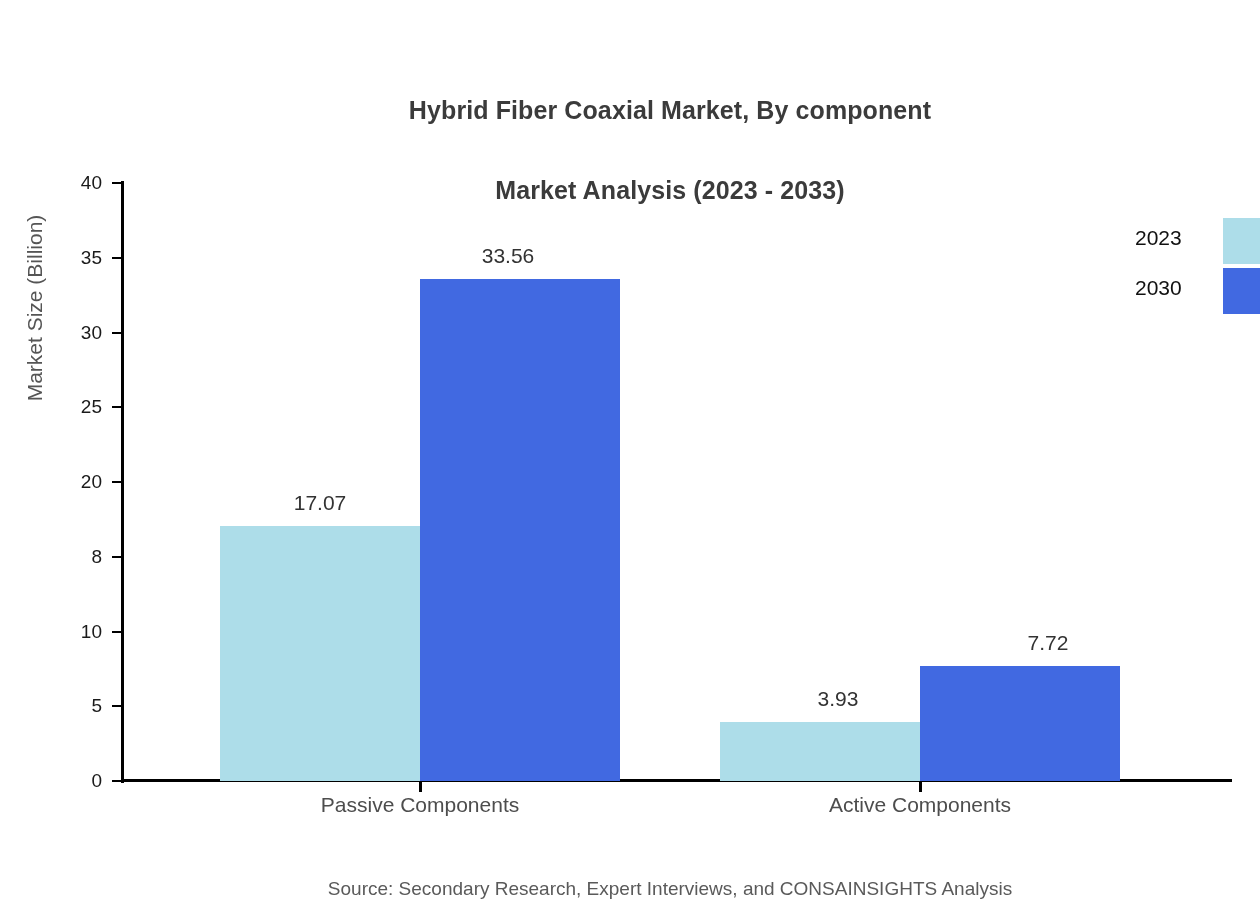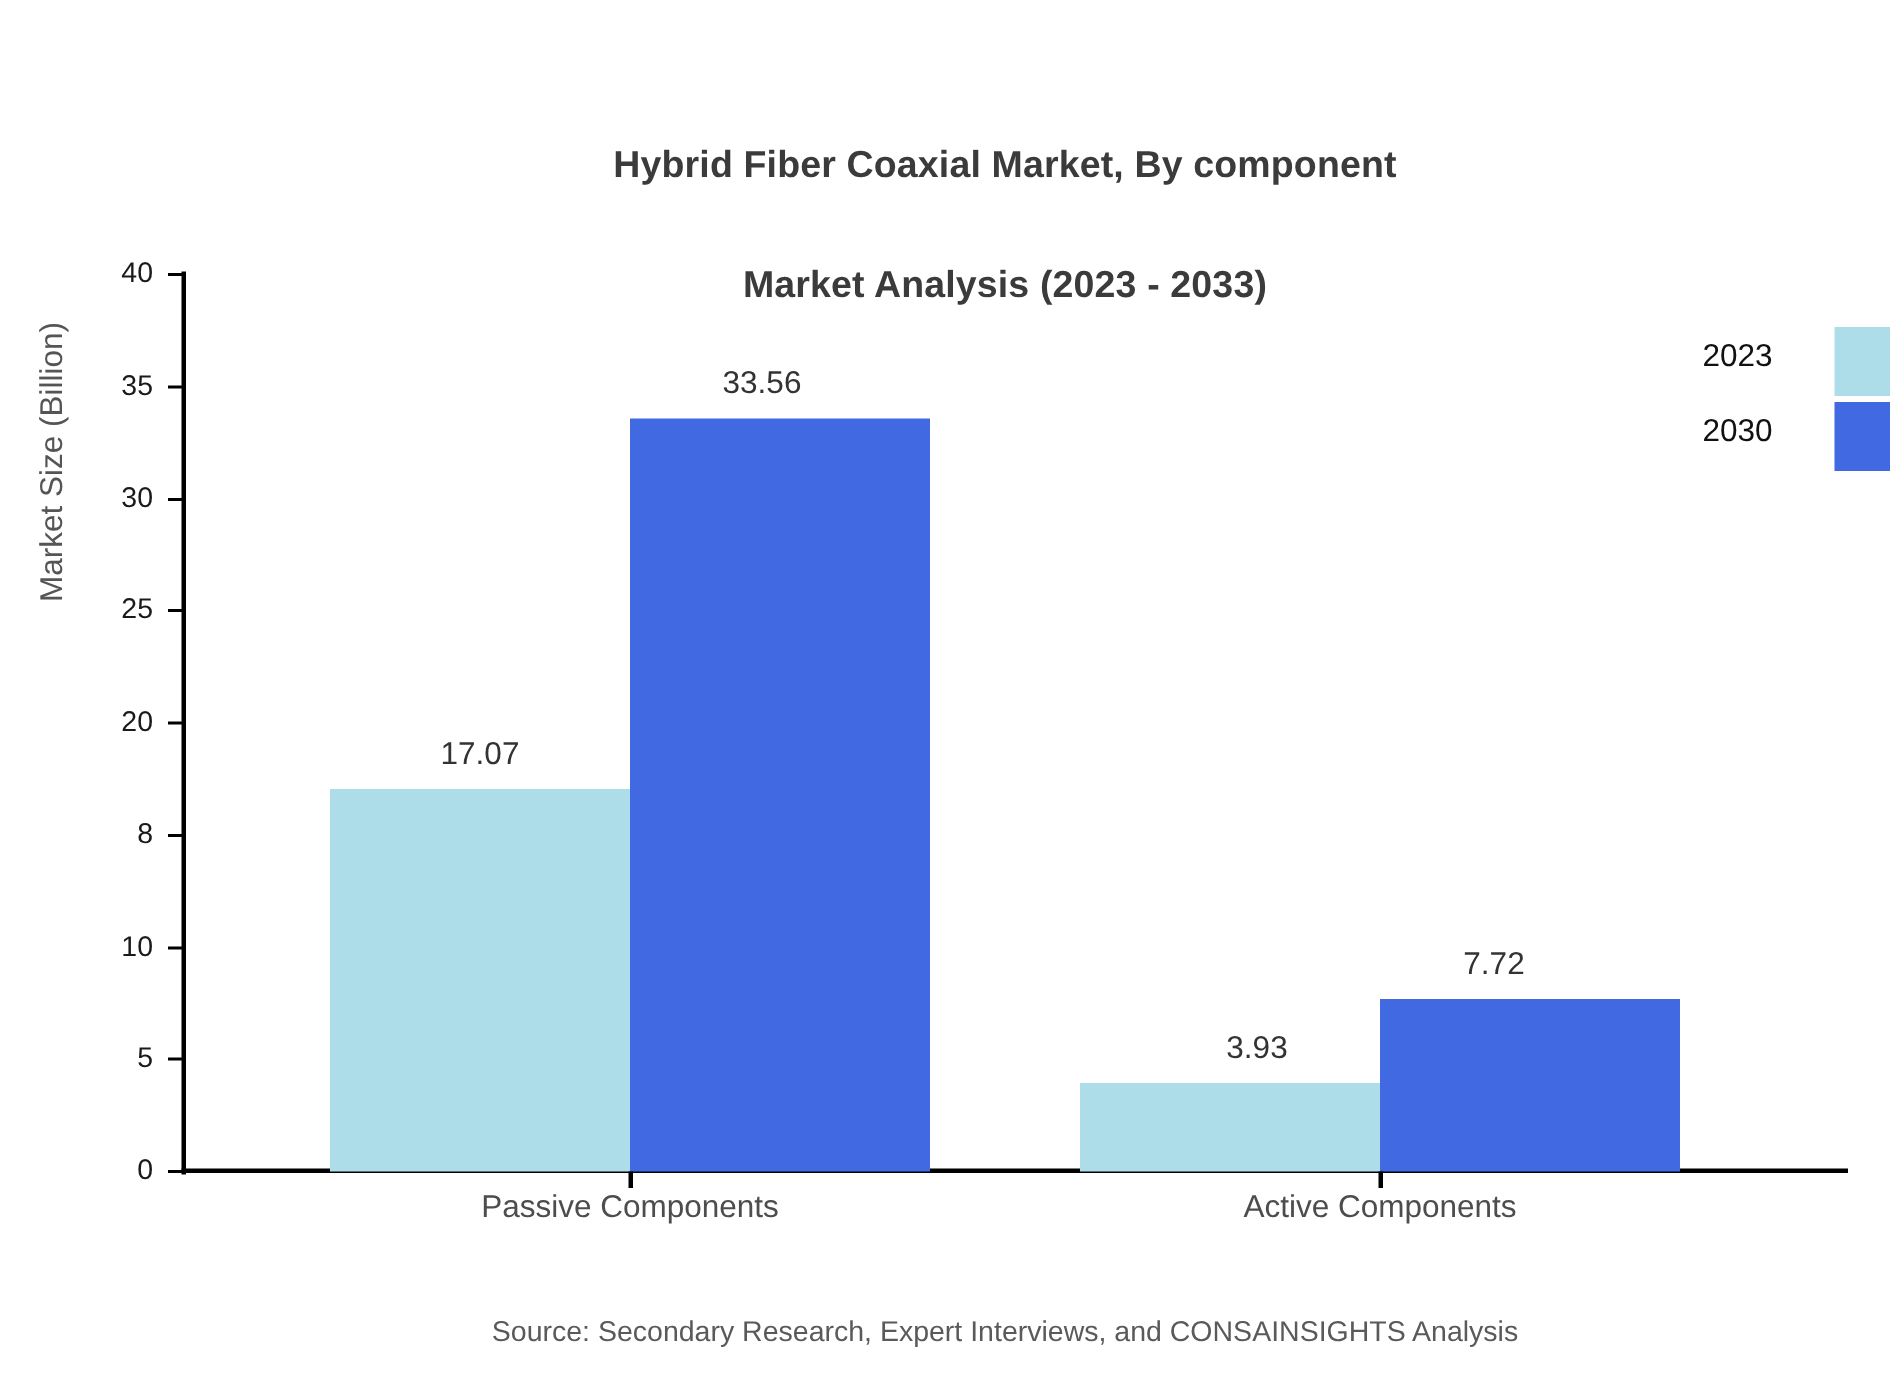--- a/index.html
+++ b/index.html
@@ -218,21 +218,21 @@
   <div class="yaxis-title">Market Size (Billion)</div>
 
   <div id="bar-layer">
       <div class="bar" style="left: 220px; width: 200px; height: 255.196px; top: 525.803px; background: rgb(173, 221, 233);"></div>
       <div class="bar-label" style="left: 320px; top: 490.803px;">17.07</div>
       <div class="bar" style="left: 420px; width: 200px; height: 501.722px; top: 279.278px; background: rgb(65, 105, 225);"></div>
       <div class="bar-label" style="left: 508px; top: 244.278px;">33.56</div>
       <div class="bar" style="left: 720px; width: 200px; height: 58.7535px; top: 722.246px; background: rgb(173, 221, 233);"></div>
       <div class="bar-label" style="left: 820px; top: 687.246px; margin-left: 18px;">3.93</div>
       <div class="bar" style="left: 920px; width: 200px; height: 115.414px; top: 665.586px; background: rgb(65, 105, 225);"></div>
-      <div class="bar-label" style="left: 996px; top: 630.586px;">7.72</div>
+      <div class="bar-label" style="left: 1048px; top: 630.586px;">7.72</div>
     </div>
 
   <div id="xtick-layer">
       <div class="xtick" style="left: 419px;"></div>
       <div class="xtick-label" style="left: 420px;">Passive Components</div>
       <div class="xtick" style="left: 919px;"></div>
       <div class="xtick-label" style="left: 920px;">Active Components</div>
     </div>
 
   <div class="legend" id="legend-layer">

